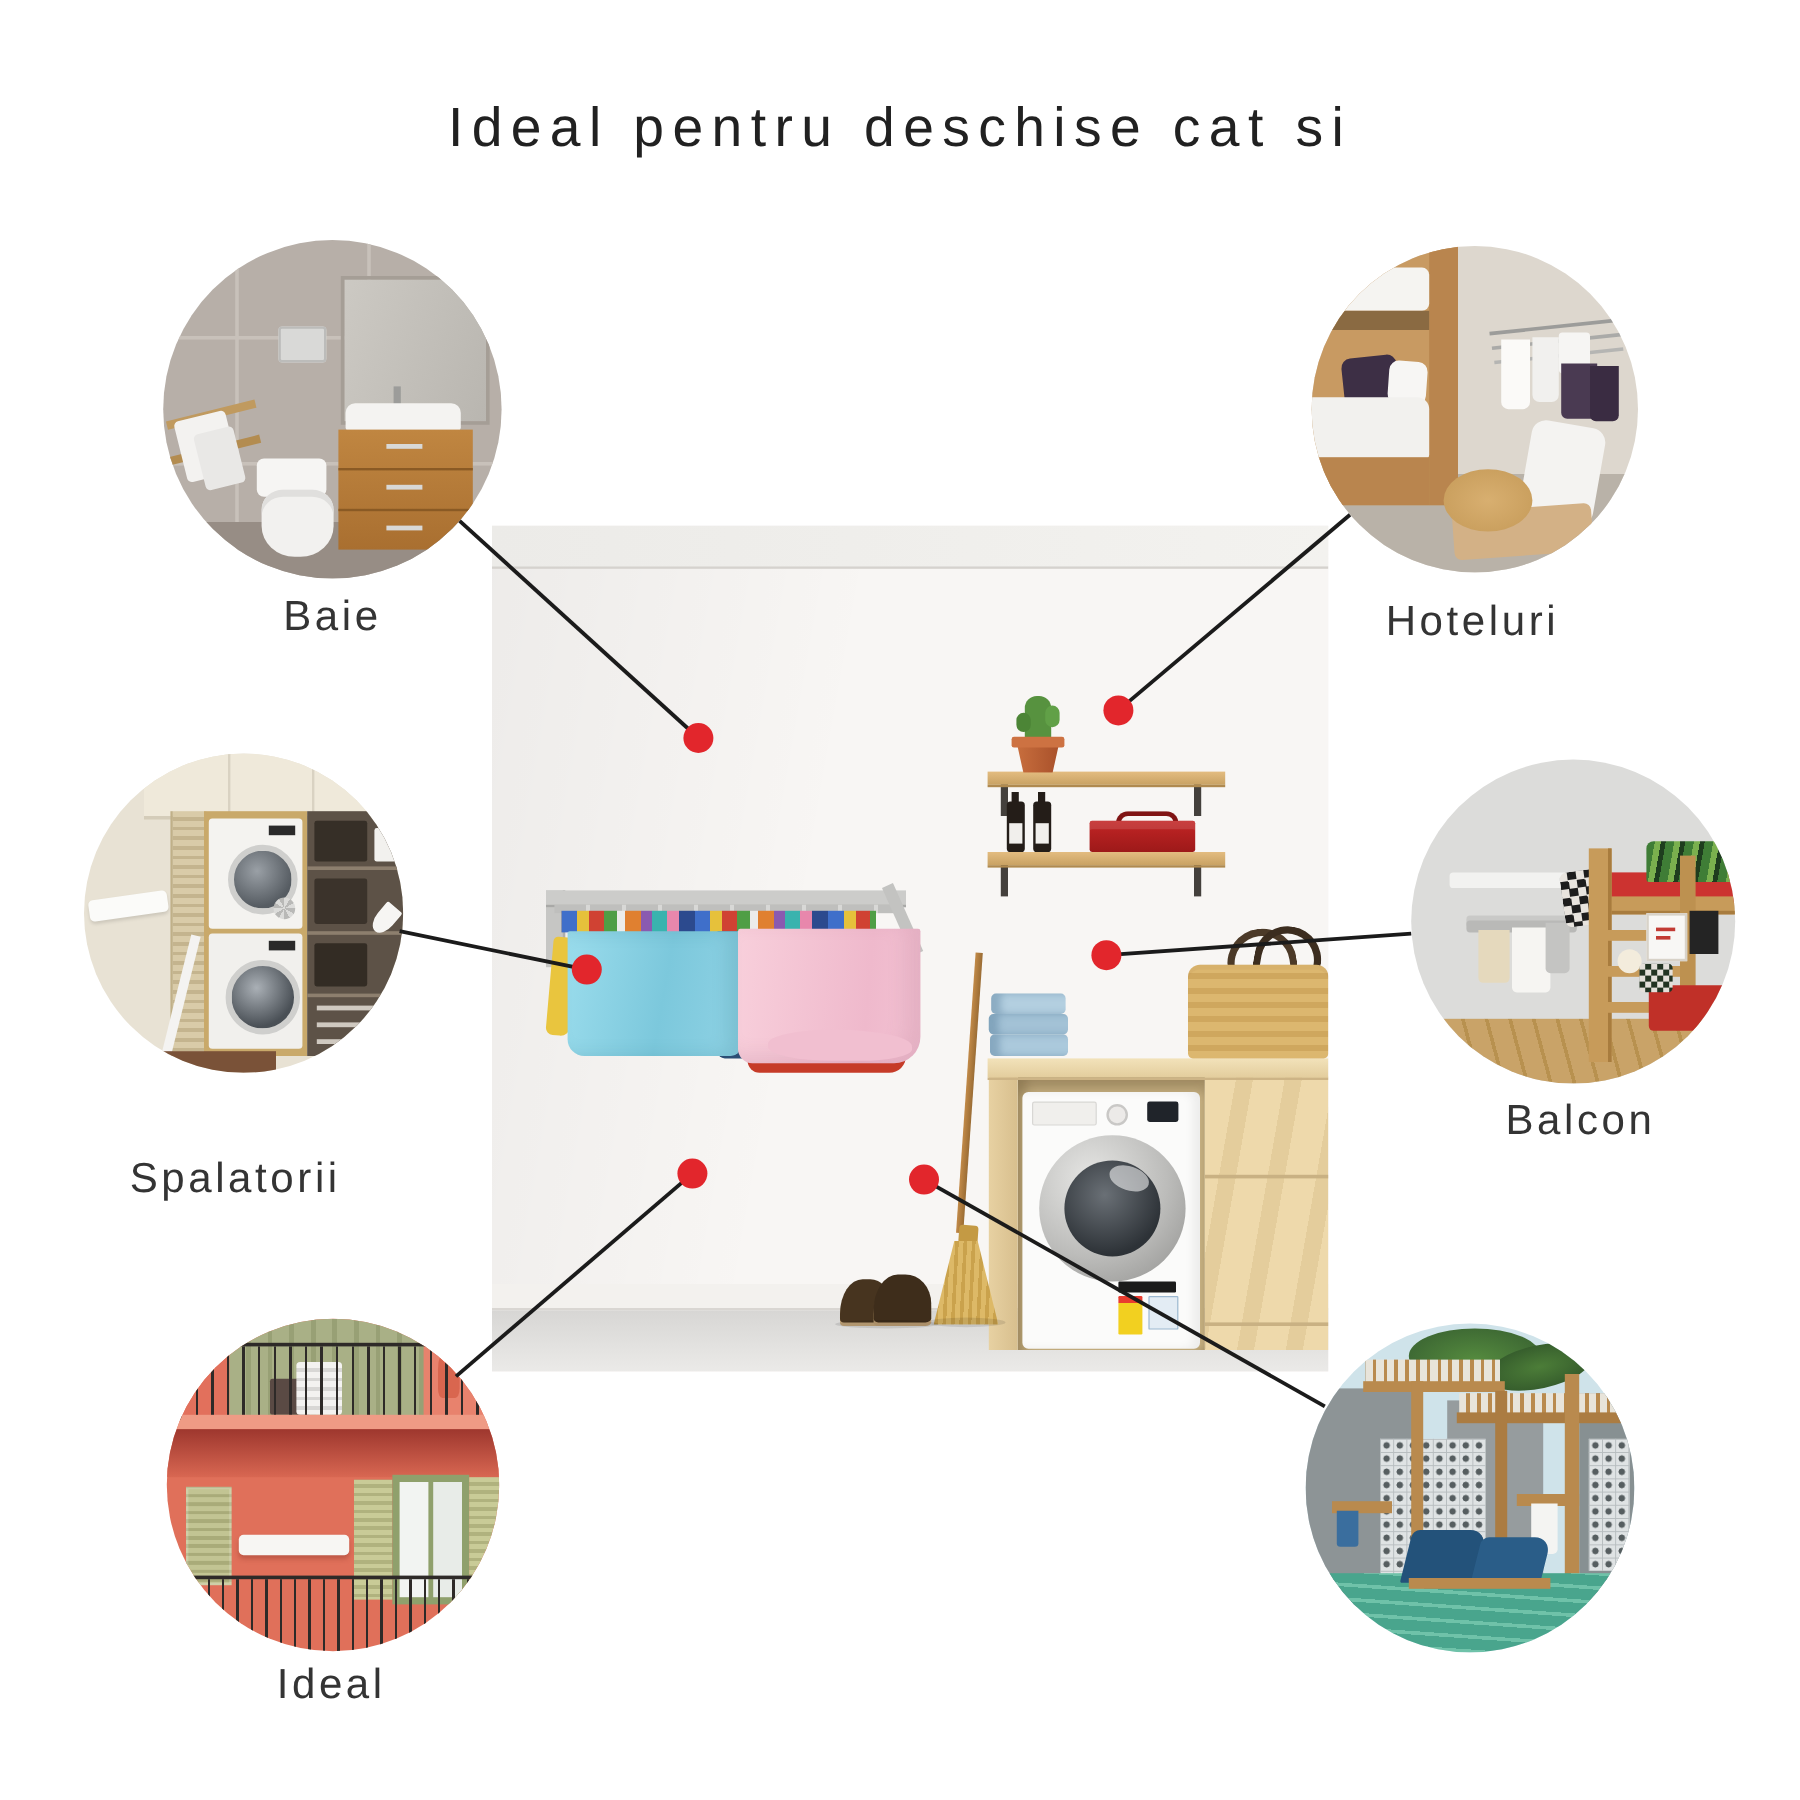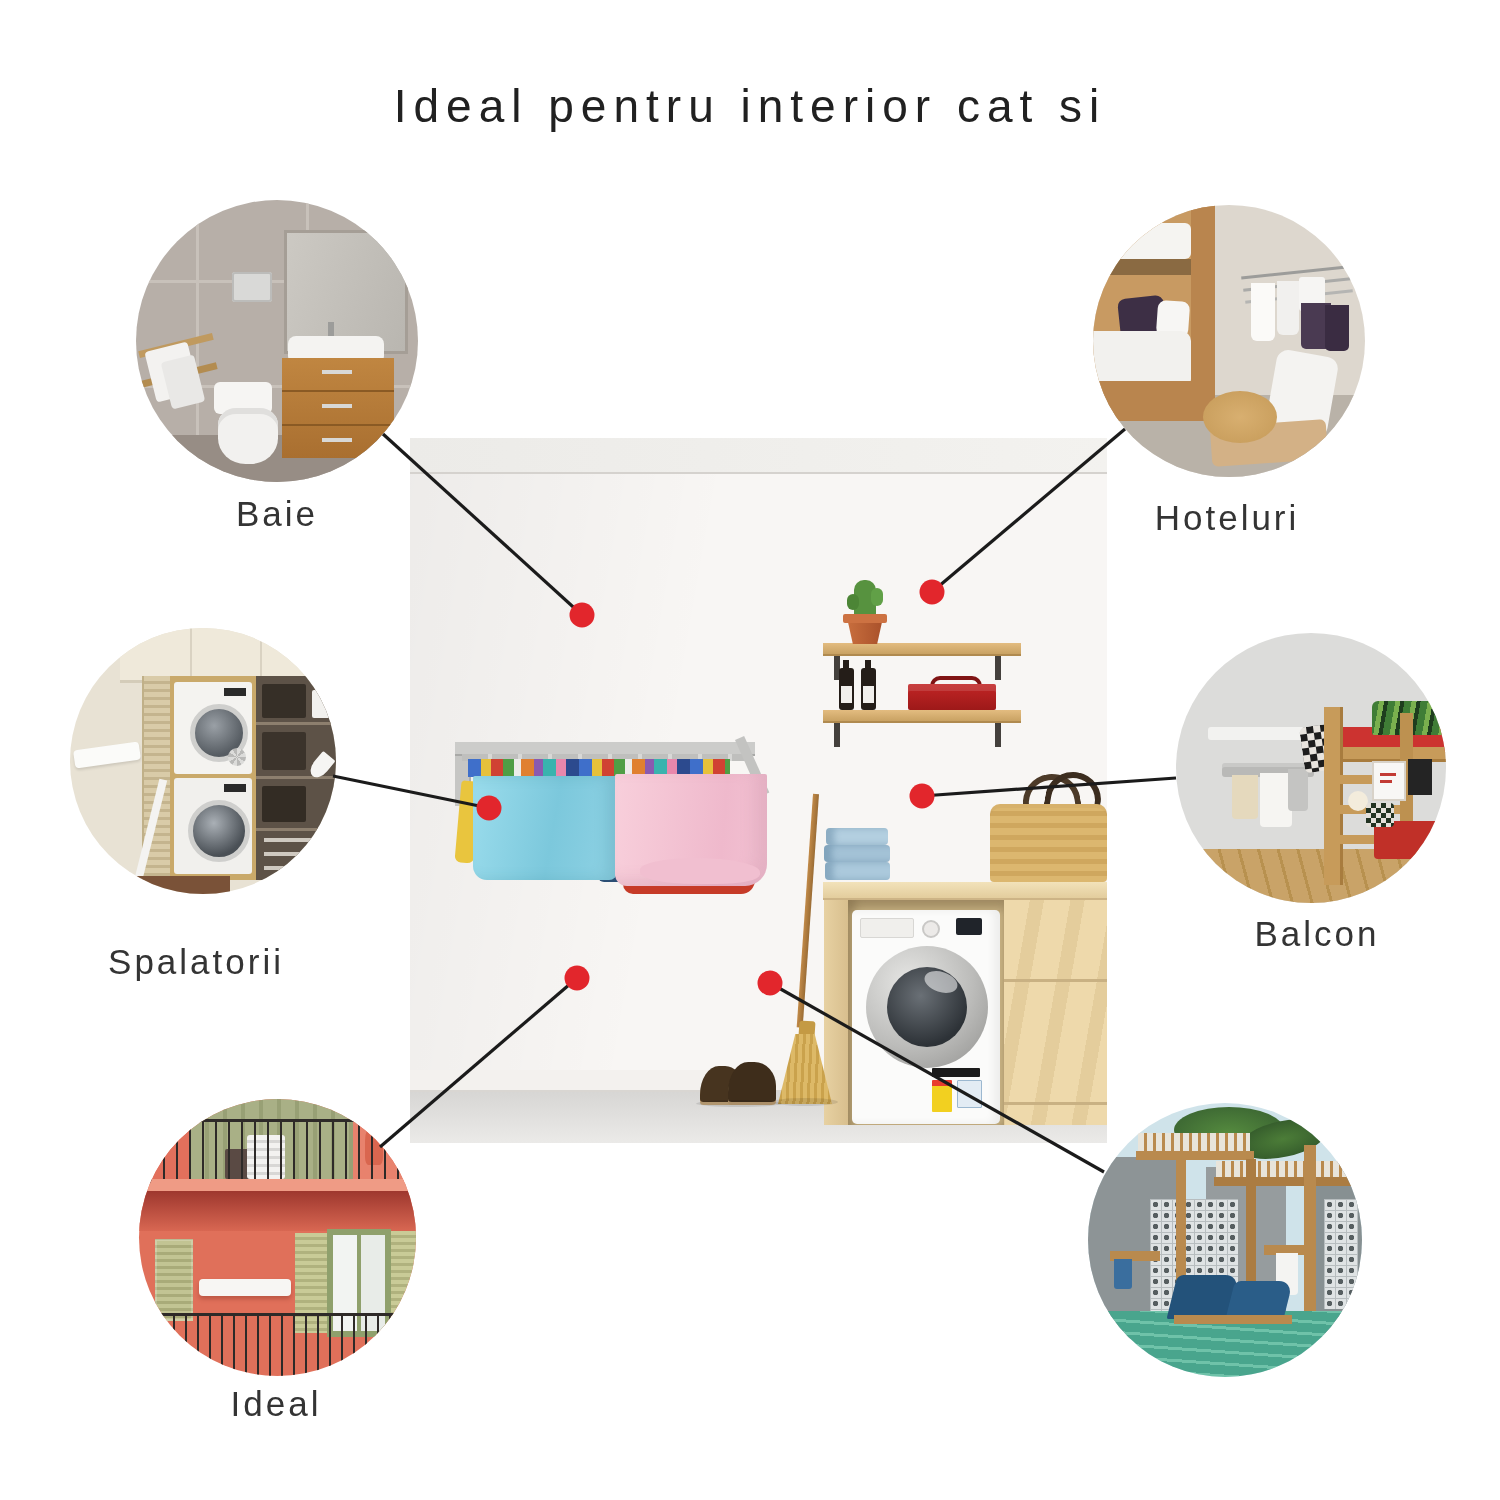--- a/index.html
+++ b/index.html
@@ -17,21 +17,21 @@
   
   #overlay{position:absolute;left:0;top:0;z-index:60;pointer-events:none;}
   
   #scene{position:absolute;left:410px;top:438px;width:697px;height:705px;overflow:hidden;background:#f8f6f4;}
 </style>
 </head>
 <body>
 <div id="page">
 
   <div id="title">
-    <div>Ideal pentru interior cat si</div>
+    <div>Ideal pentru deschise cat si</div>
   </div>
 
   <div id="scene">
 
     <div class="a" style="left:0;top:0;width:697px;height:34px;background:linear-gradient(90deg,#ecebe8,#f3f2ef);"></div>
     <div class="a" style="left:0;top:34px;width:697px;height:2px;background:#d5d2ce;"></div>
 
     <div class="a" style="left:0;top:36px;width:697px;height:600px;background:linear-gradient(100deg,rgba(0,0,0,0.045),rgba(0,0,0,0) 40%);"></div>
 
     <div class="a" style="left:0;top:632px;width:697px;height:20px;background:#f3f1ee;border-bottom:2px solid #d9d6d2;"></div>
@@ -191,21 +191,21 @@
       <div class="a" style="left:6px;top:110px;width:44px;height:36px;background:#332c24;border-radius:2px;"></div>
       <div class="a" style="left:56px;top:14px;width:18px;height:28px;background:#f2f1ee;border-radius:2px;"></div>
       <div class="a" style="left:52px;top:82px;width:26px;height:16px;background:#f6f5f3;border-radius:60% 10% 10% 60%;transform:rotate(-50deg);"></div>
       <div class="a" style="left:8px;top:162px;width:60px;height:4px;background:#cfc9c0;"></div>
       <div class="a" style="left:8px;top:176px;width:60px;height:4px;background:#cfc9c0;"></div>
       <div class="a" style="left:8px;top:190px;width:60px;height:4px;background:#cfc9c0;"></div>
     </div>
     <div class="a" style="left:76px;top:150px;width:8px;height:110px;background:#f4f3f1;transform:rotate(14deg);"></div>
     <div class="a" style="left:40px;top:248px;width:120px;height:18px;background:#7a5238;"></div>
   </div>
-  <div class="callout-label" style="left:196px;top:942px;">Spalatorii</div>
+  <div class="callout-label" style="left:196px;top:962px;">Spalatorii</div>
 
   <div class="circle" style="left:1176px;top:633px;width:270px;height:270px;background:#dcdcda;">
     <div class="a" style="left:0;top:216px;width:270px;height:54px;background:repeating-linear-gradient(75deg,#c9a368 0 16px,#b8914f 16px 19px);"></div>
     <div class="a" style="left:32px;top:94px;width:104px;height:13px;background:#f2f2f0;border-radius:3px;"></div>
     <div class="a" style="left:46px;top:134px;width:92px;height:10px;background:#b9b9b7;border-radius:3px;box-shadow:0 -4px 0 #c9c9c7;"></div>
     <div class="a" style="left:56px;top:142px;width:26px;height:44px;background:#e5d9bd;border-radius:0 0 4px 4px;"></div>
     <div class="a" style="left:84px;top:140px;width:32px;height:54px;background:#f6f5f2;border-radius:0 0 4px 4px;"></div>
     <div class="a" style="left:112px;top:136px;width:20px;height:42px;background:#c4c4c2;border-radius:0 0 4px 4px;"></div>
     <div class="a" style="left:126px;top:92px;width:38px;height:46px;background:repeating-conic-gradient(#1d1d1d 0 90deg,#e8e4de 90deg 180deg);background-size:14px 14px;border-radius:6px;transform:rotate(-8deg);"></div>
     <div class="a" style="left:158px;top:94px;width:112px;height:26px;background:#cc3330;"></div>

